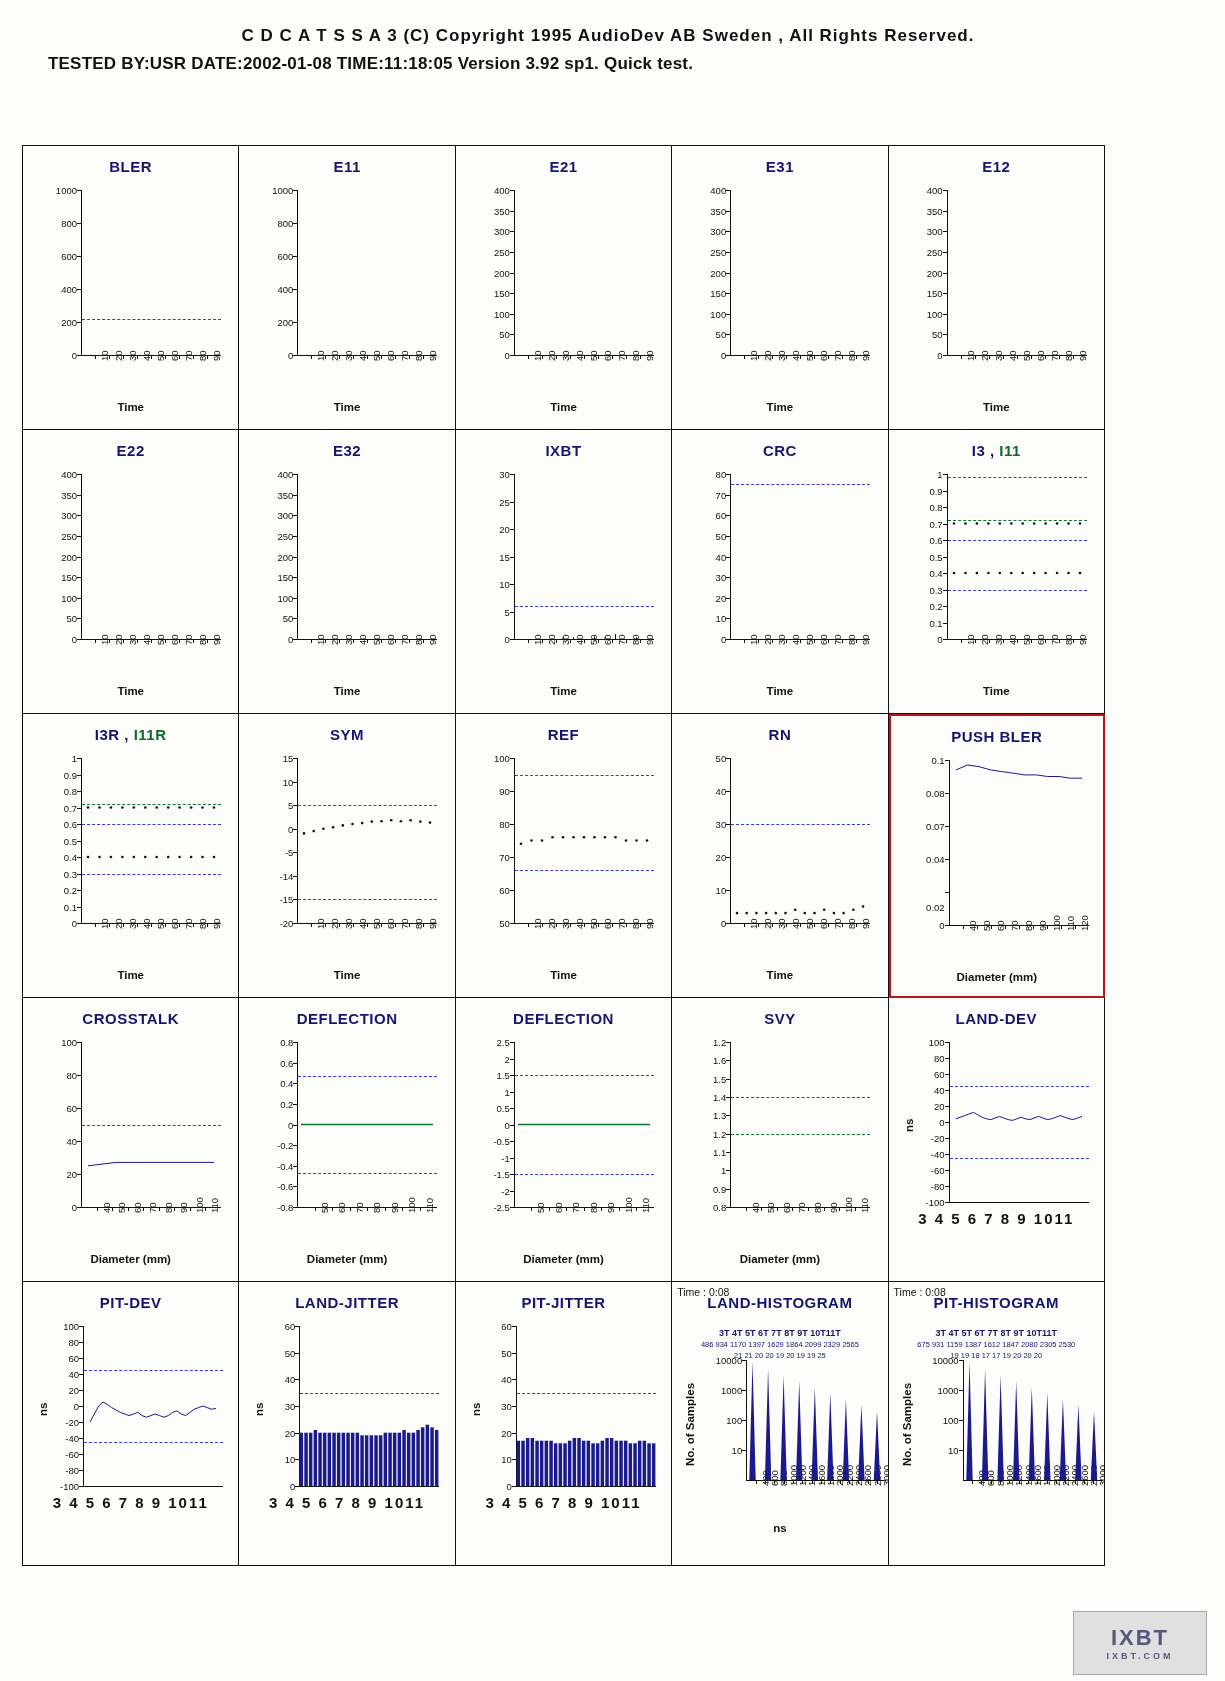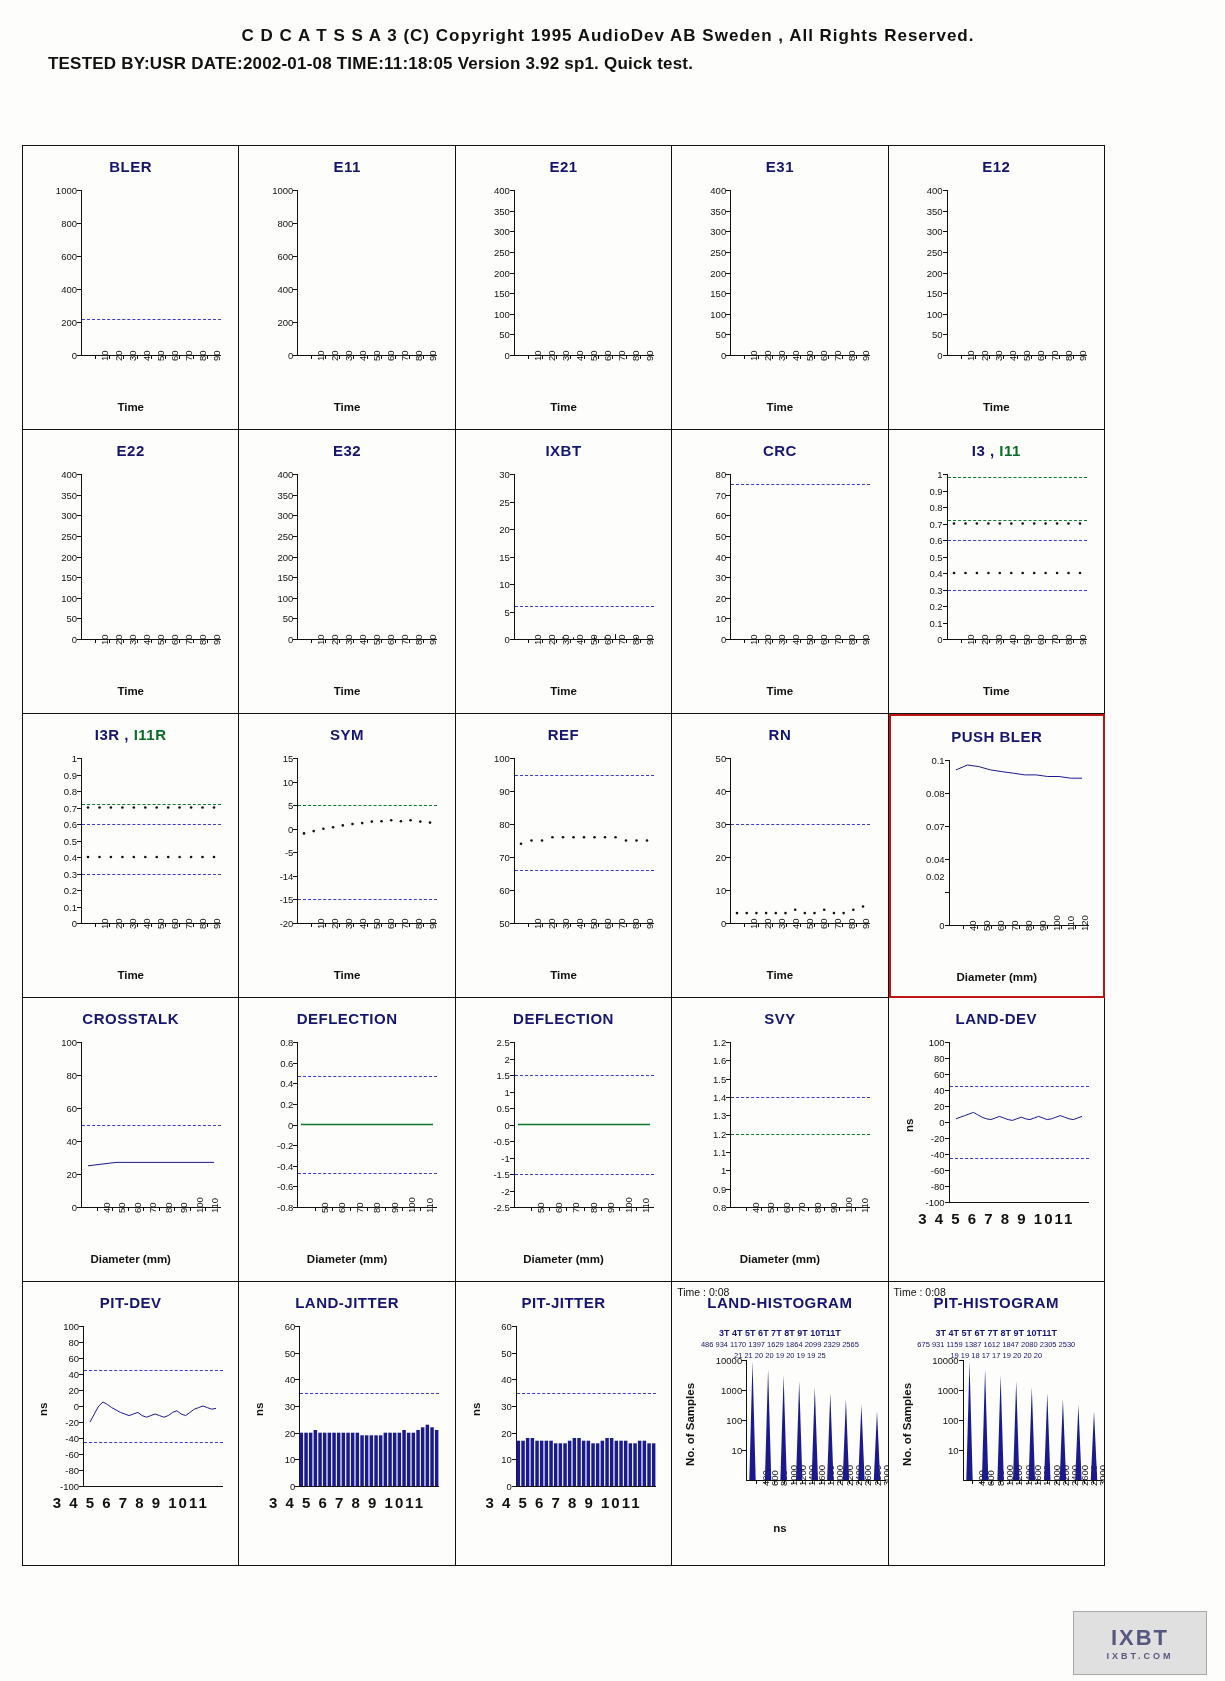--- a/index.html
+++ b/index.html
@@ -842,21 +842,21 @@
       <div class="axtitle" style="top: 255px;">Time</div>
     </div>
     <div class="cell highlight">
       <div class="title">PUSH BLER</div>
       <div class="plot" style="left: 58px; top: 44px; width: 140px; height: 165px;">
         <div class="axis-line" style="left: 0px; top: 0px; width: 1px; height: 165px;"></div>
         <div class="axis-line" style="left: 0px; top: 165px; width: 140px; height: 1px;"></div>
         <div class="ytick" style="top: 165px;"></div>
         <div class="ylab" style="top: 165px;">0</div>
         <div class="ytick" style="top: 132px;"></div>
-        <div class="ylab" style="top: 116px; text-align: center;">0.02</div>
+        <div class="ylab" style="top: 147px; text-align: center;">0.02</div>
         <div class="ytick" style="top: 99px;"></div>
         <div class="ylab" style="top: 99px;">0.04</div>
         <div class="ytick" style="top: 66px;"></div>
         <div class="ylab" style="top: 66px;">0.07</div>
         <div class="ytick" style="top: 33px;"></div>
         <div class="ylab" style="top: 33px;">0.08</div>
         <div class="ytick" style="top: 0px;"></div>
         <div class="ylab" style="top: 0px;">0.1</div>
         <div class="xtickmark" style="left: 14px; top: 165px;"></div>
         <div class="xlab" style="left: 18px; top: 171px;">40</div>

